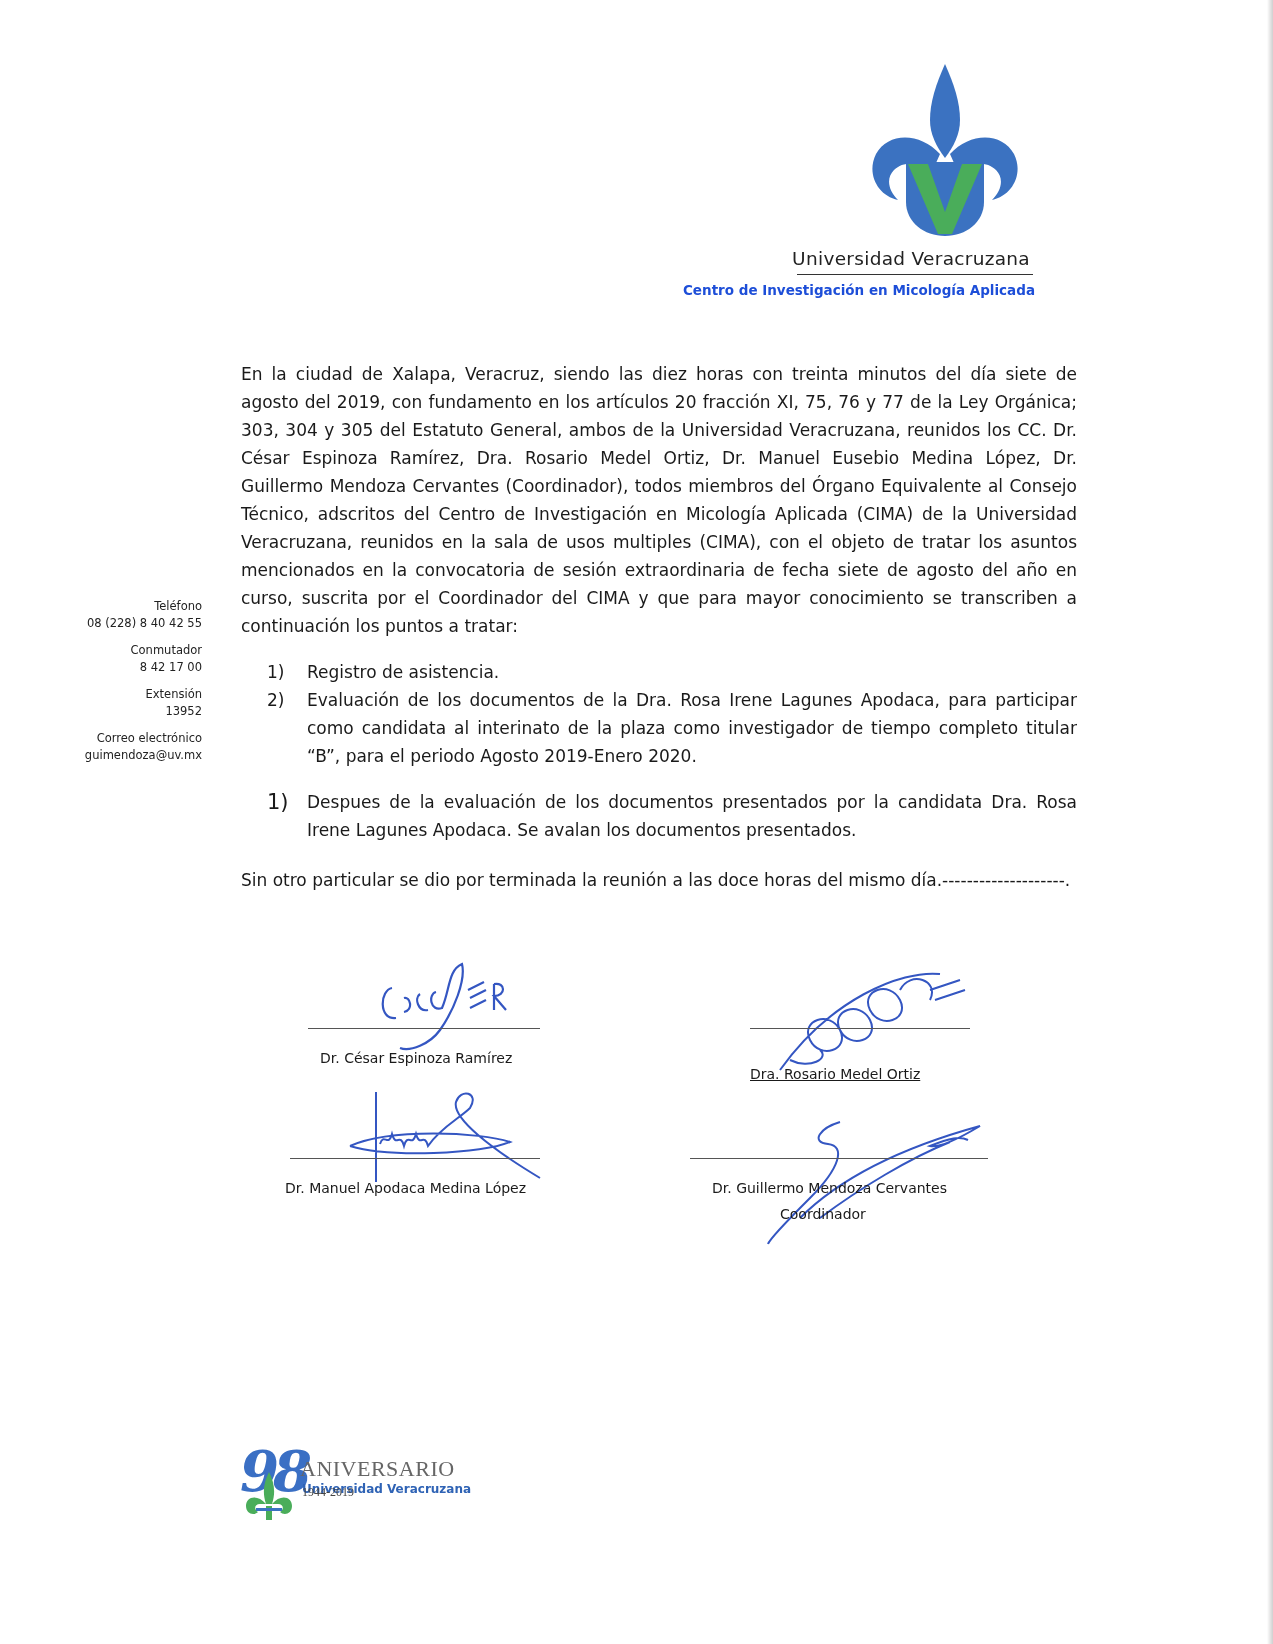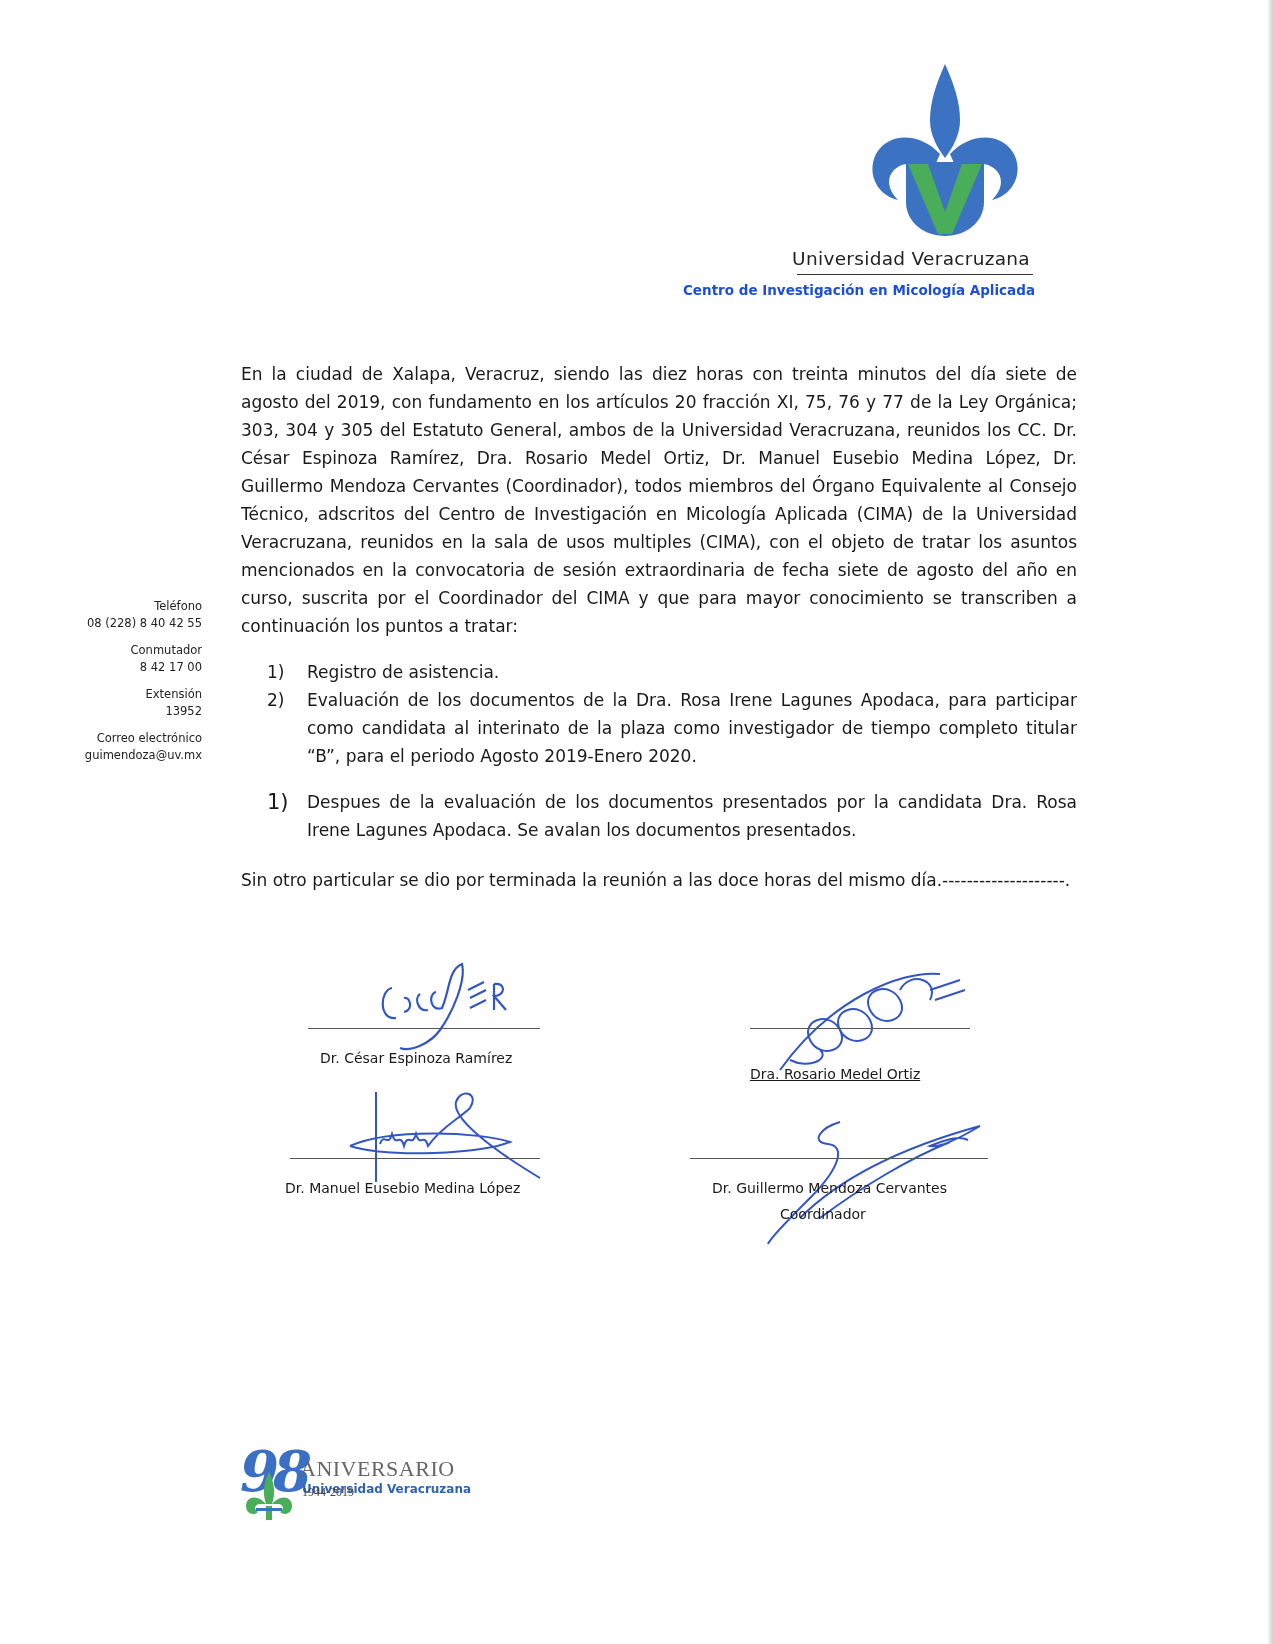--- a/index.html
+++ b/index.html
@@ -110,21 +110,21 @@
   </svg>
   <div class="line" style="left:750px;top:1028px;width:220px;"></div>
   <div class="name" style="left:750px;top:1066px;text-decoration:underline;">Dra. Rosario Medel Ortiz</div>
 </div>
 
 <div class="sig" style="left:0;top:0;">
   <svg style="left:330px;top:1088px;width:230px;height:100px;">
     <path d="M46 4 L46 94 M20 58 C60 40 150 44 180 54 C150 66 60 70 20 58 M50 56 C54 44 58 60 62 46 C66 60 70 44 74 58 C78 44 82 60 86 46 C90 60 94 44 98 58 C110 40 130 30 140 20 C150 4 130 0 126 14 C122 30 160 60 210 90" stroke="#3456c2" stroke-width="2" fill="none"></path>
   </svg>
   <div class="line" style="left:290px;top:1158px;width:250px;"></div>
-  <div class="name" style="left:285px;top:1180px;">Dr. Manuel Eusebio Medina López</div>
+  <div class="name" style="left:285px;top:1180px;">Dr. Manuel Apodaca Medina López</div>
 </div>
 
 <div class="sig" style="left:0;top:0;">
   <svg style="left:760px;top:1118px;width:240px;height:130px;">
     <path d="M80 4 C60 10 50 24 68 26 C86 28 80 50 50 80 C30 100 10 120 8 126 M40 100 C80 60 140 30 220 8 C200 20 180 30 170 28 C190 20 200 18 208 22 M60 100 C100 70 150 40 190 24" stroke="#3456c2" stroke-width="2" fill="none"></path>
   </svg>
   <div class="line" style="left:690px;top:1158px;width:298px;"></div>
   <div class="name" style="left:712px;top:1180px;">Dr. Guillermo Mendoza Cervantes</div>
   <div class="name" style="left:780px;top:1206px;">Coordinador</div>
 </div>

